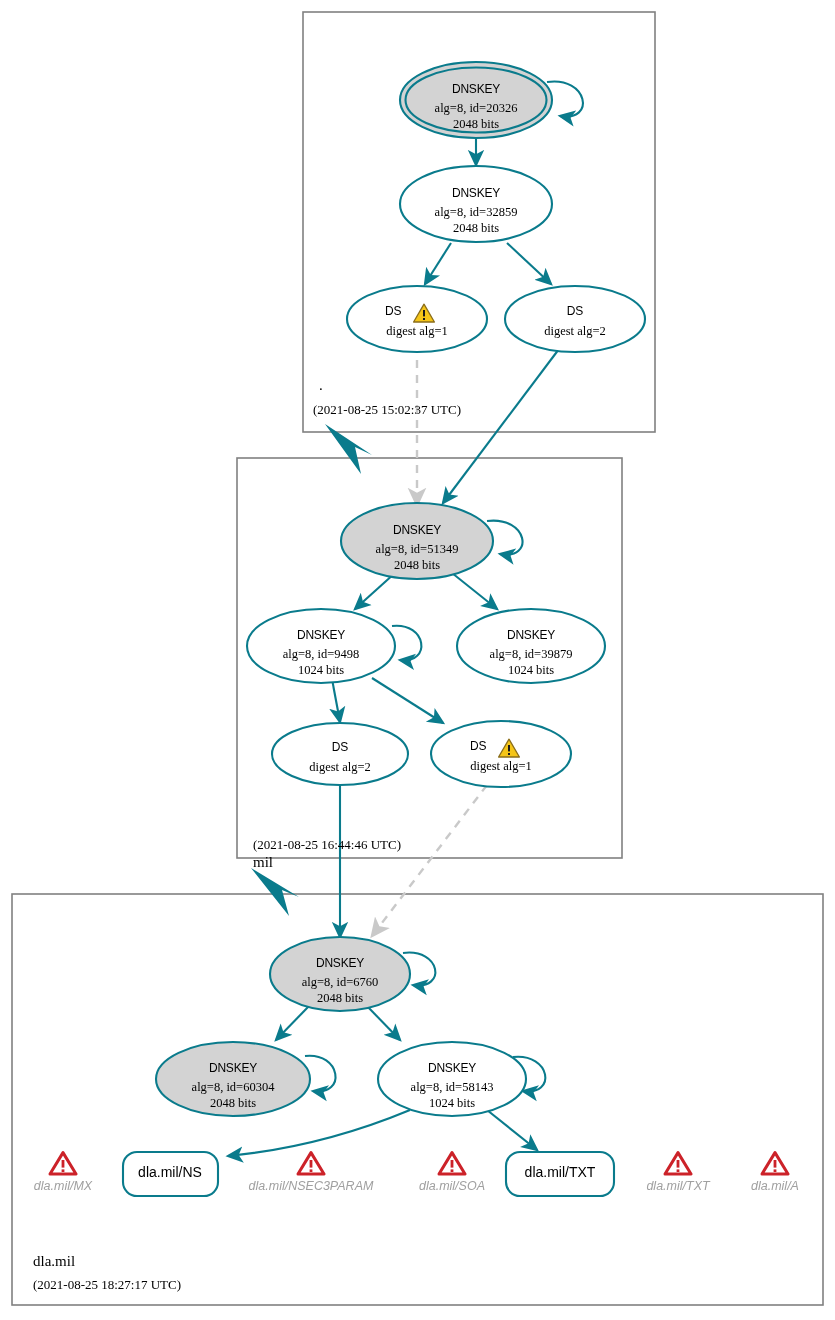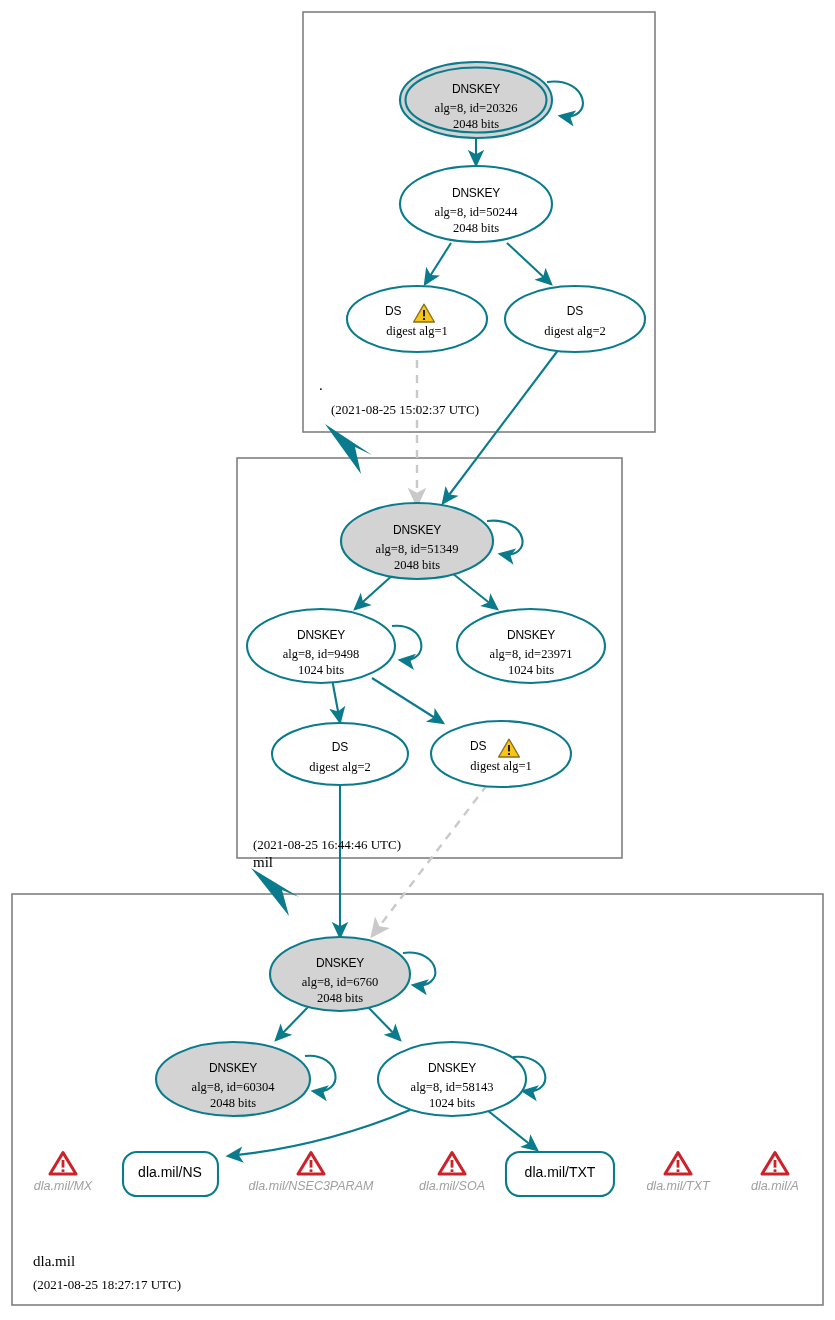--- a/index.html
+++ b/index.html
@@ -186,47 +186,47 @@
 
     <rect class="rrset-box" x="123" y="1152" width="95" height="44" rx="14" ry="14"></rect>
     <rect class="rrset-box" x="506" y="1152" width="108" height="44" rx="14" ry="14"></rect>
   </svg>
 
   <div class="t node-title ctr" style="left:476px; top:82px;">DNSKEY</div>
   <div class="t node-sub ctr" style="left:476px; top:101px;">alg=8, id=20326</div>
   <div class="t node-sub ctr" style="left:476px; top:117px;">2048 bits</div>
 
   <div class="t node-title ctr" style="left:476px; top:186px;">DNSKEY</div>
-  <div class="t node-sub ctr" style="left:476px; top:205px;">alg=8, id=50244</div>
+  <div class="t node-sub ctr" style="left:476px; top:205px;">alg=8, id=32859</div>
   <div class="t node-sub ctr" style="left:476px; top:221px;">2048 bits</div>
 
   <div class="t node-title" style="left:385px; top:304px;">DS</div>
   <svg style="position:absolute; left:412px; top:302px; width:24px; height:22px;" viewBox="0 0 24 22">
     <path d="M12,2.2 L22.4,20 L1.6,20 Z" fill="#f5c518" stroke="#8a6d1a" stroke-width="1.3" stroke-linejoin="round"></path>
     <rect x="11" y="8" width="2" height="6.4" fill="#1a1a1a"></rect>
     <rect x="11" y="16" width="2" height="2" fill="#1a1a1a"></rect>
   </svg>
   <div class="t node-sub ctr" style="left:417px; top:324px;">digest alg=1</div>
 
   <div class="t node-title ctr" style="left:575px; top:304px;">DS</div>
   <div class="t node-sub ctr" style="left:575px; top:324px;">digest alg=2</div>
 
   <div class="t zone-name" style="left:319px; top:377px;">.</div>
-  <div class="t zone-time" style="left:331px; top:402px;">(2021-08-25 15:02:37 UTC)</div>
+  <div class="t zone-time" style="left:313px; top:402px;">(2021-08-25 15:02:37 UTC)</div>
 
   <div class="t node-title ctr" style="left:417px; top:523px;">DNSKEY</div>
   <div class="t node-sub ctr" style="left:417px; top:542px;">alg=8, id=51349</div>
   <div class="t node-sub ctr" style="left:417px; top:558px;">2048 bits</div>
 
   <div class="t node-title ctr" style="left:321px; top:628px;">DNSKEY</div>
   <div class="t node-sub ctr" style="left:321px; top:647px;">alg=8, id=9498</div>
   <div class="t node-sub ctr" style="left:321px; top:663px;">1024 bits</div>
 
   <div class="t node-title ctr" style="left:531px; top:628px;">DNSKEY</div>
-  <div class="t node-sub ctr" style="left:531px; top:647px;">alg=8, id=23971</div>
+  <div class="t node-sub ctr" style="left:531px; top:647px;">alg=8, id=39879</div>
   <div class="t node-sub ctr" style="left:531px; top:663px;">1024 bits</div>
 
   <div class="t node-title ctr" style="left:340px; top:740px;">DS</div>
   <div class="t node-sub ctr" style="left:340px; top:760px;">digest alg=2</div>
 
   <div class="t node-title" style="left:470px; top:739px;">DS</div>
   <svg style="position:absolute; left:497px; top:737px; width:24px; height:22px;" viewBox="0 0 24 22">
     <path d="M12,2.2 L22.4,20 L1.6,20 Z" fill="#f5c518" stroke="#8a6d1a" stroke-width="1.3" stroke-linejoin="round"></path>
     <rect x="11" y="8" width="2" height="6.4" fill="#1a1a1a"></rect>
     <rect x="11" y="16" width="2" height="2" fill="#1a1a1a"></rect>

